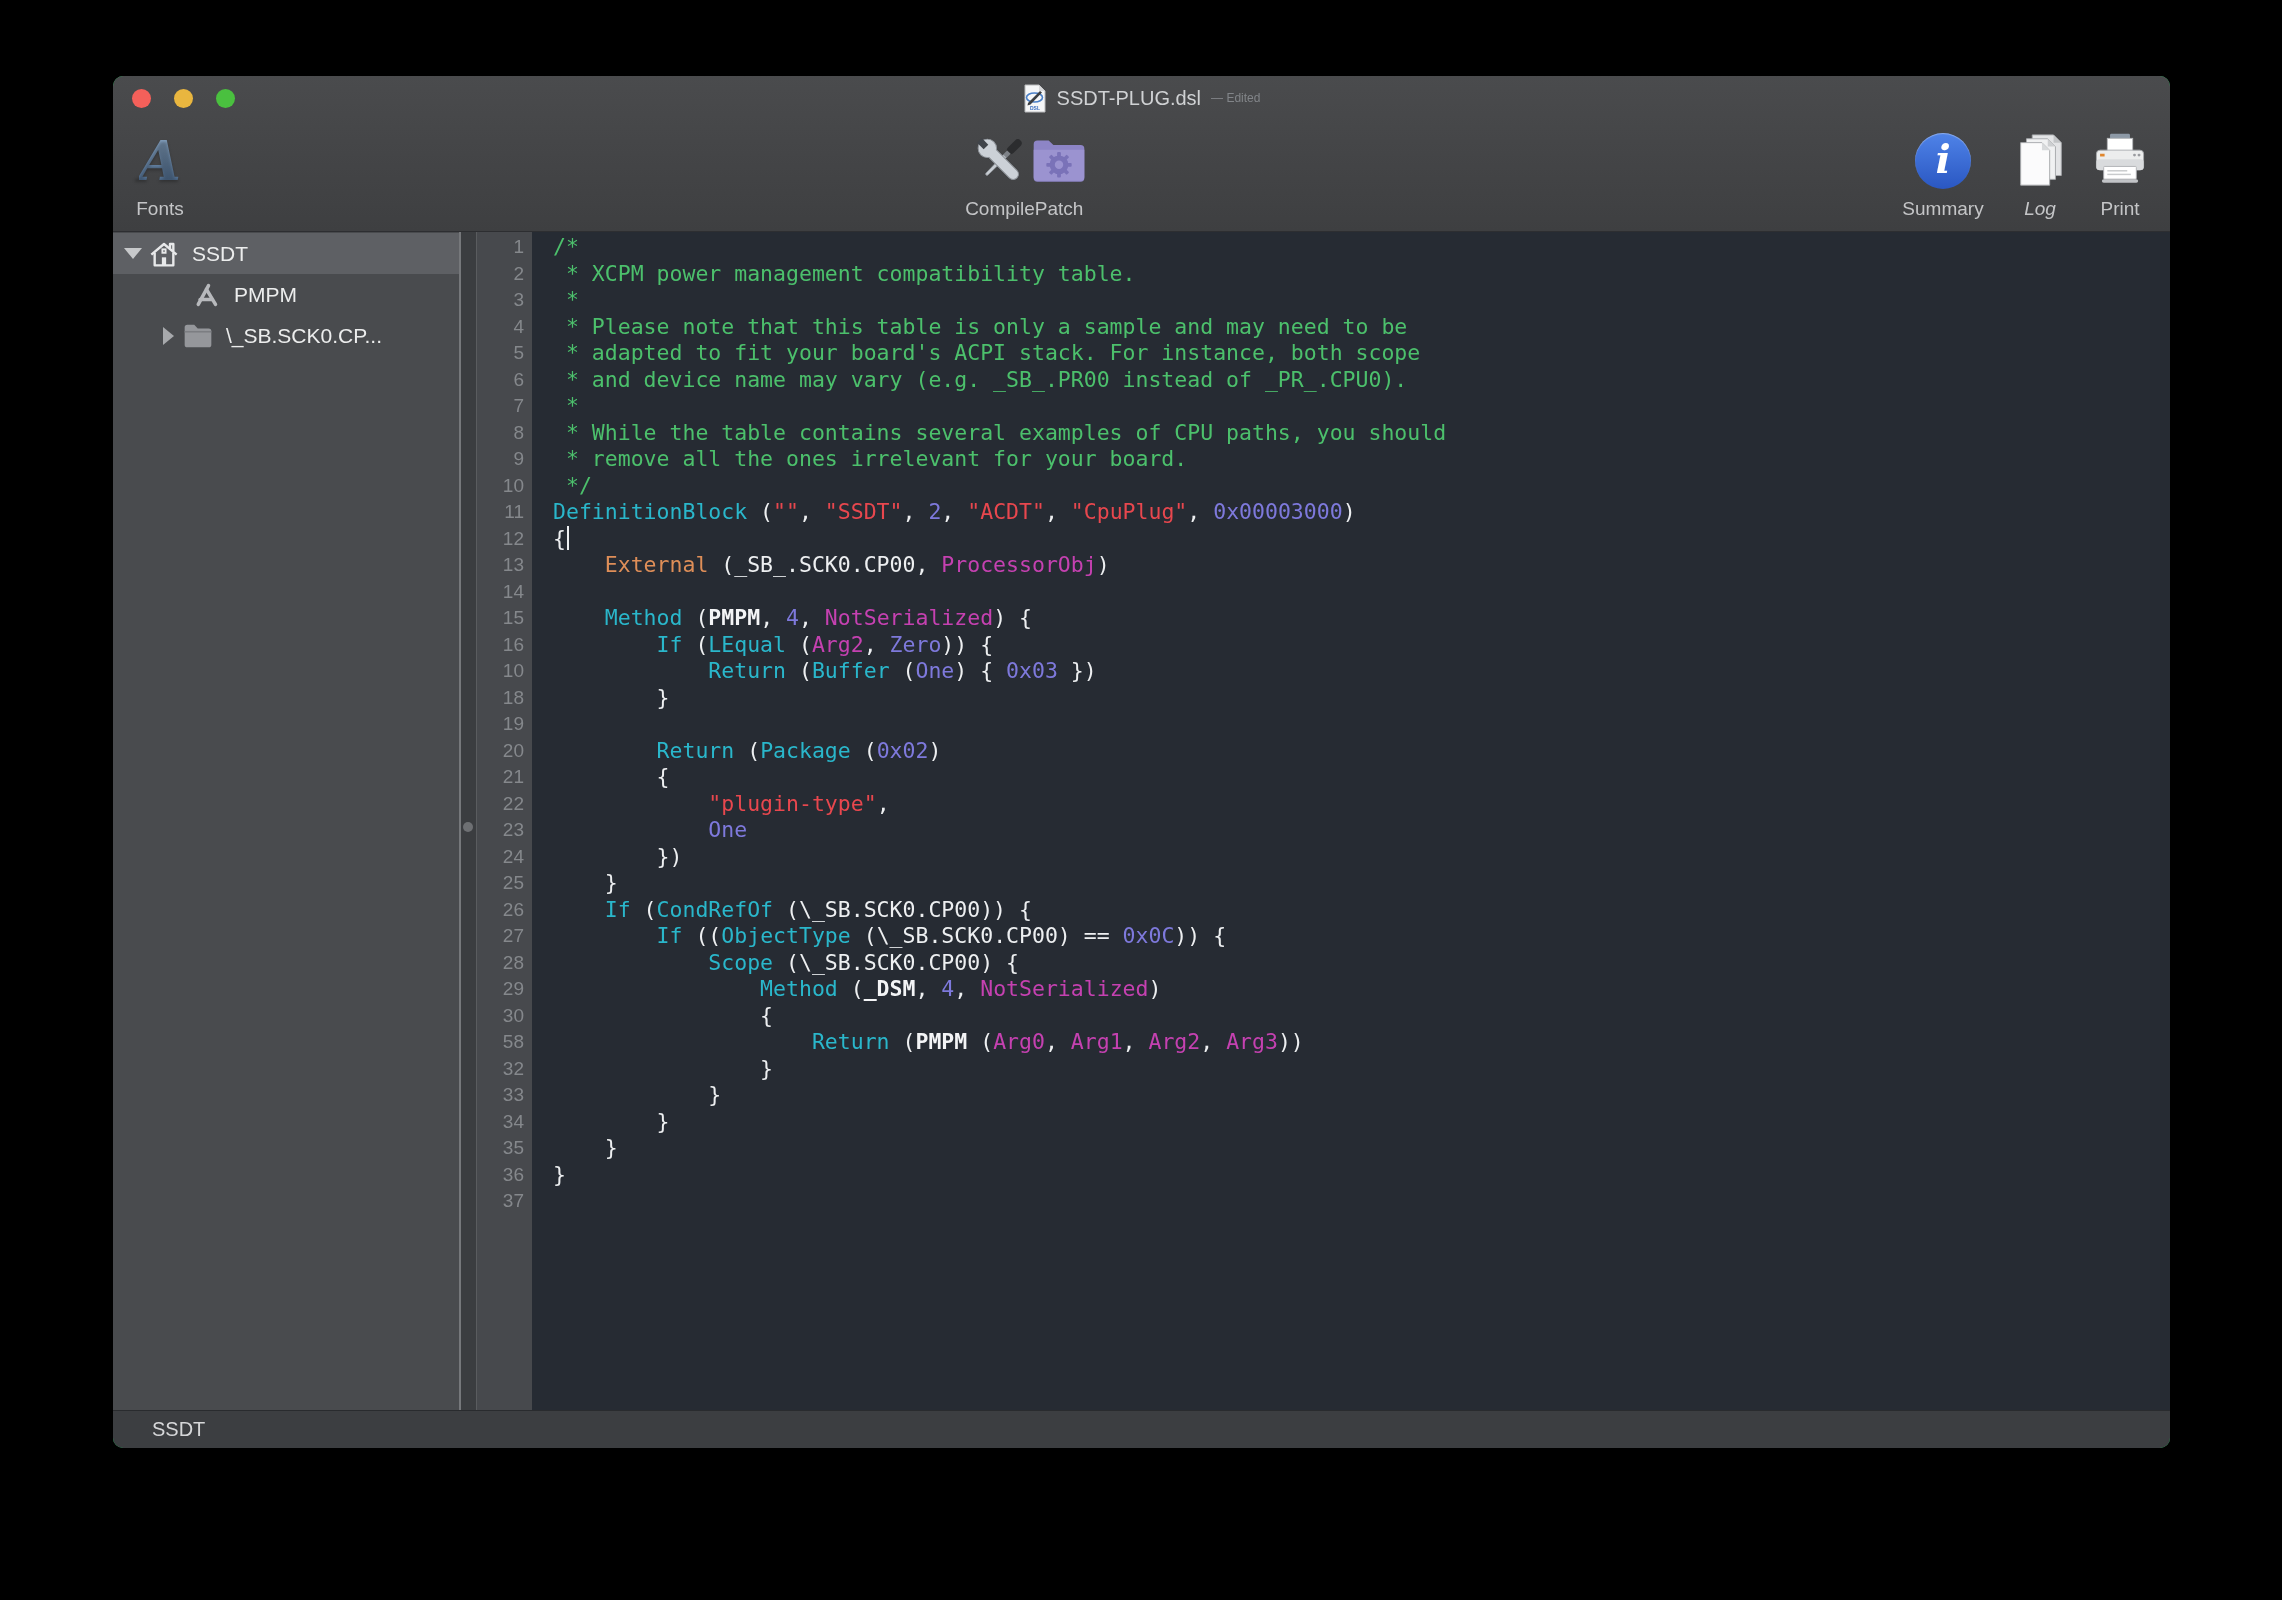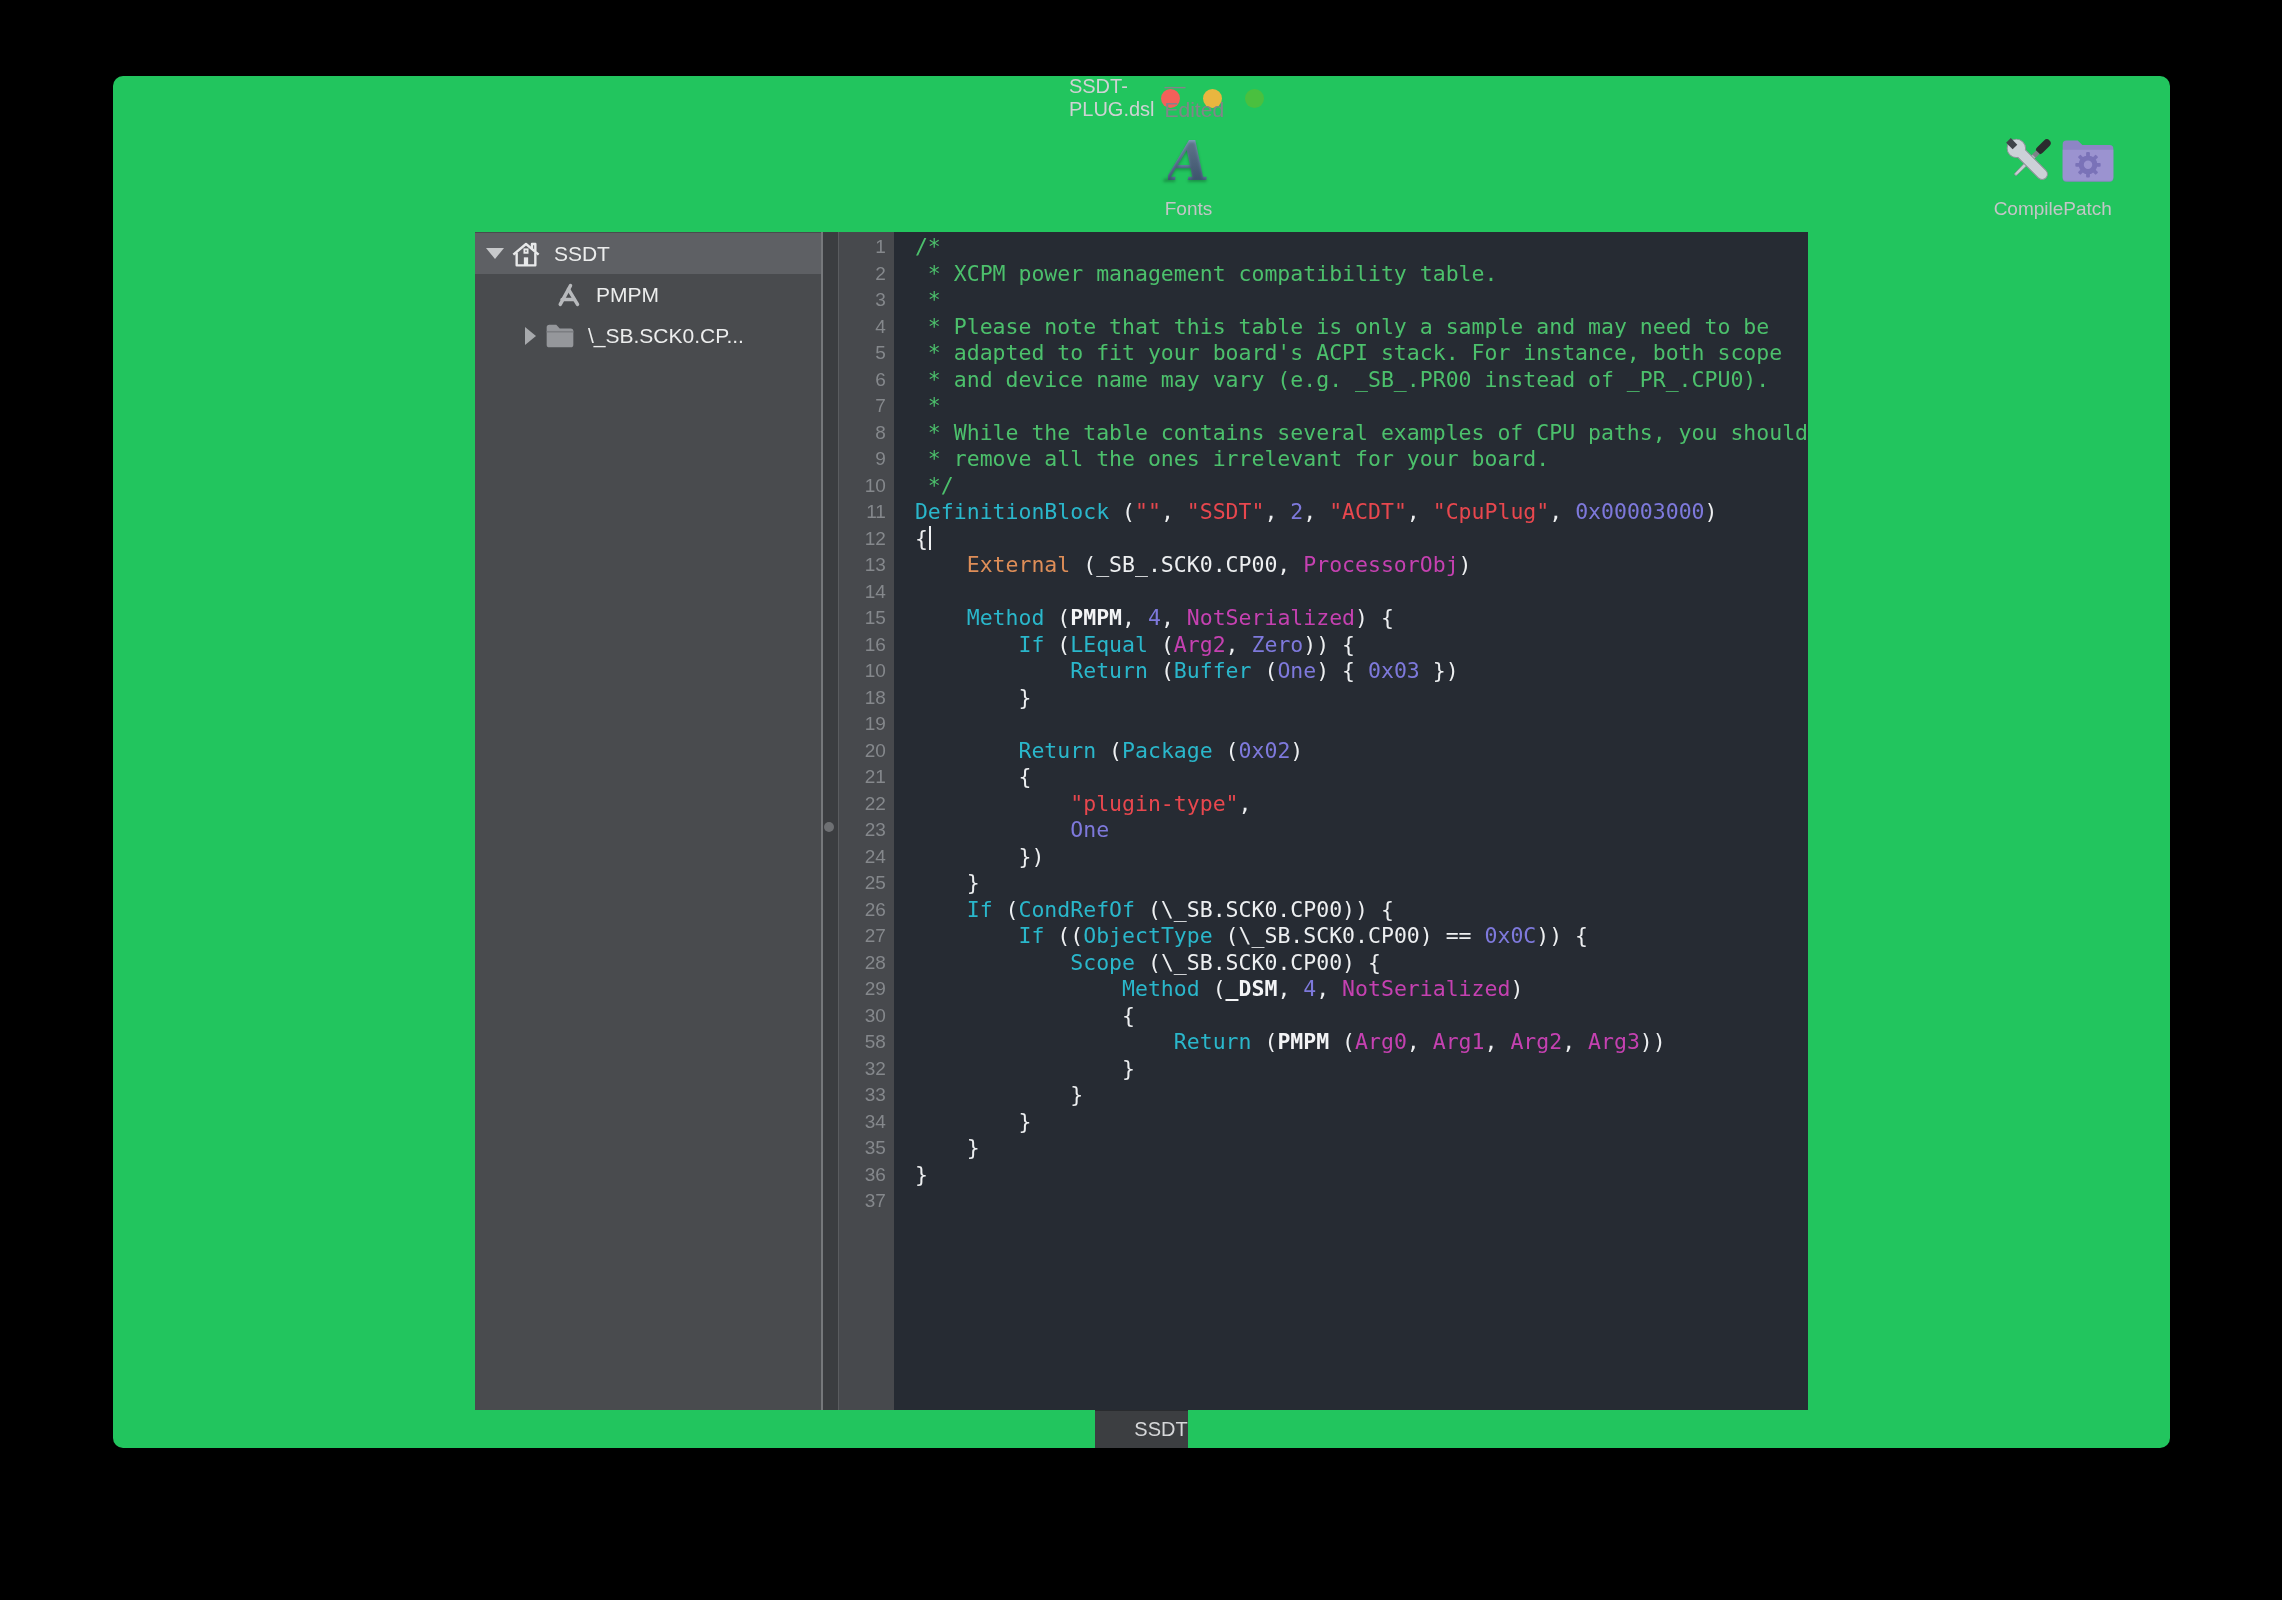--- a/index.html
+++ b/index.html
@@ -1,32 +1,32 @@
 <!DOCTYPE html>
 <html><head>
 <meta charset="utf-8">
 <style>
   html,body{margin:0;padding:0;background:#000;width:2282px;height:1600px;overflow:hidden;
     font-family:"Liberation Sans",sans-serif;-webkit-font-smoothing:antialiased;}
   *{box-sizing:border-box;}
   .window{position:absolute;left:113px;top:76px;width:2057px;height:1372px;border-radius:10px;
     overflow:hidden;background:#22c55e;box-shadow:0 24px 70px rgba(0,0,0,.7),0 0 0 1px rgba(0,0,0,.55);
-    display:flex;flex-direction:column;align-items:center;}
+    display:flex;flex-direction:column;}
   
   .header{height:156px;flex:0 0 156px;background:linear-gradient(#4a4b4d,#3e3f41);
     border-bottom:1px solid #2d2e31;position:relative;}
   .traffic{position:absolute;left:19px;top:13px;display:flex;gap:23px;}
   .traffic .tl{width:19px;height:19px;border-radius:50%;}
   .tl-red{background:#f4605a;}
   .tl-yellow{background:#e9b63f;}
   .tl-green{background:#4ac03f;}
   .titlewrap{position:absolute;left:0;right:0;top:0;height:44px;display:flex;align-items:center;
     justify-content:center;gap:10px;}
   .title-main{font-size:20px;color:#d0d2d4;}
-  .title-edited{font-size:21px;color:#828589;}
+  .title-edited{font-size:12px;color:#828589;}
   .tb-item{position:absolute;top:52px;width:140px;margin-left:-70px;display:flex;flex-direction:column;
     align-items:center;gap:4px;cursor:default;}
   .tb-icon{height:66px;display:flex;align-items:center;justify-content:center;}
   .tb-label{font-size:19px;color:#c4c5c7;}
   .fonts-a{font-family:"DejaVu Serif",serif;font-style:italic;font-weight:bold;font-size:54px;line-height:1;
     background:linear-gradient(#87a3c0,#49678a);-webkit-background-clip:text;background-clip:text;
     color:transparent;text-shadow:0 2px 3px rgba(0,0,0,.25);}
   .summary-circle{width:56px;height:56px;border-radius:50%;background:linear-gradient(#4f83e8,#2a57c2);
     display:flex;align-items:center;justify-content:center;box-shadow:inset 0 1px 1px rgba(255,255,255,.35);}
   .summary-circle span{font-family:"DejaVu Serif",serif;font-style:italic;font-weight:bold;

